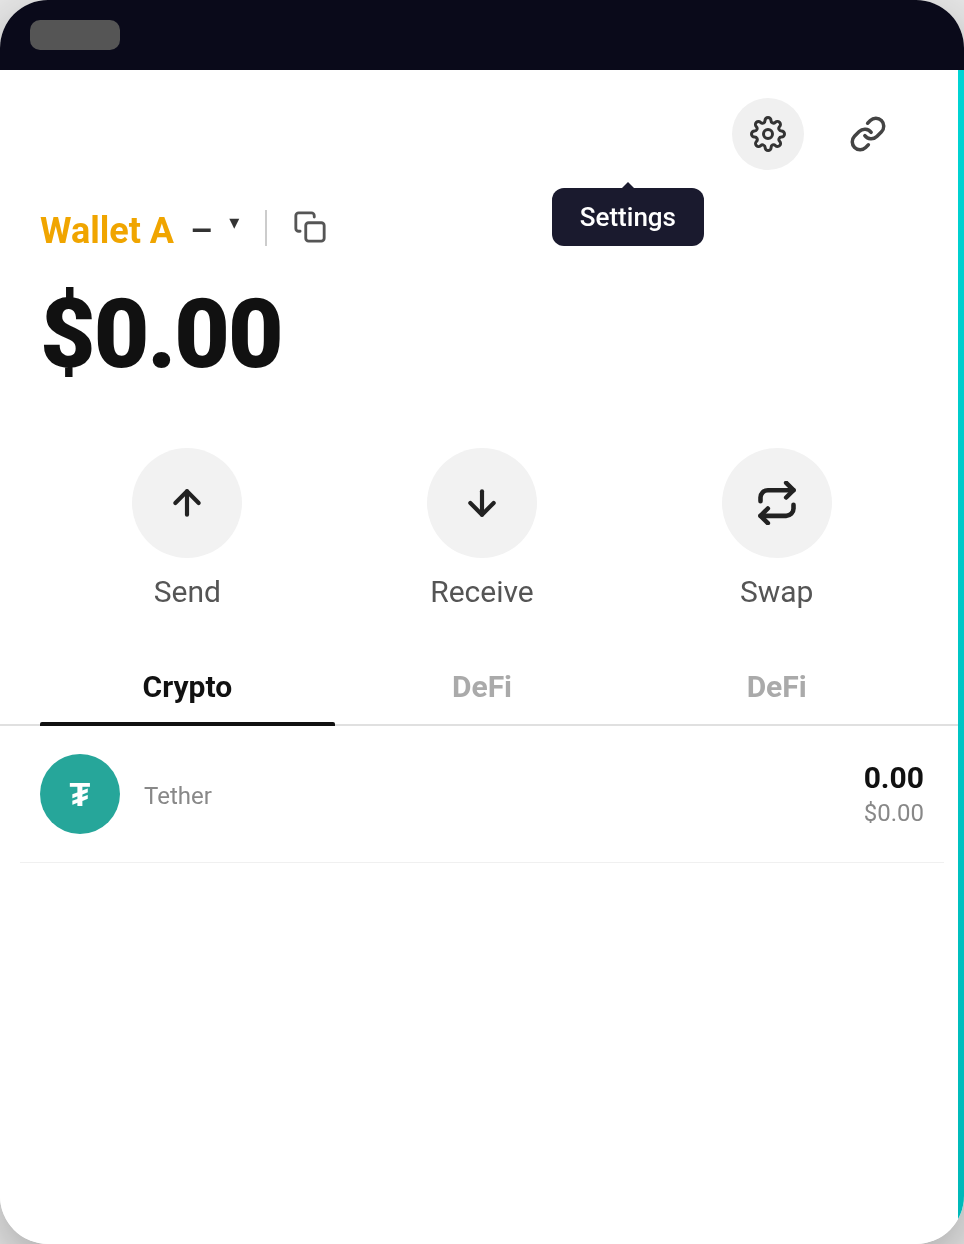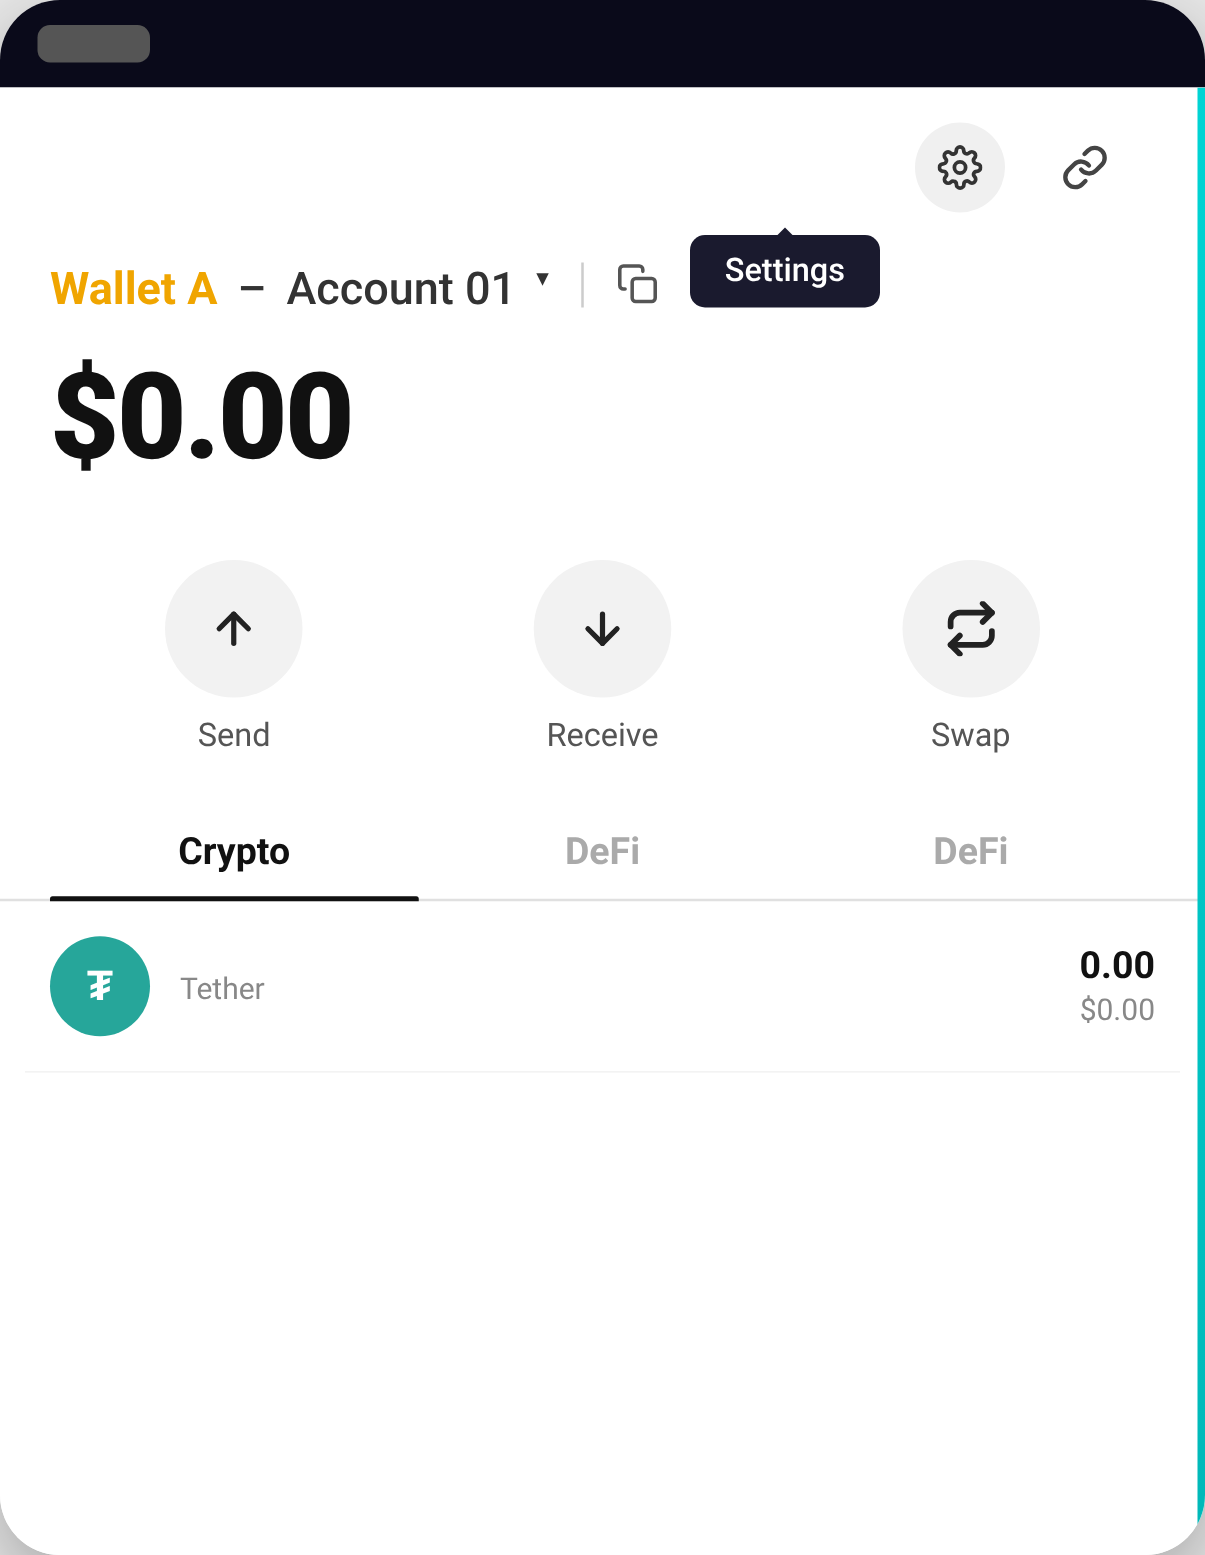--- a/index.html
+++ b/index.html
@@ -203,21 +203,21 @@
       position: absolute;
       top: 12px;
       right: 12px;
       width: 16px;
       height: 16px;
       background: #e53935;
       border-radius: 50%;
     }
 
     .action-label {
-      font-size: 26px;
+      font-size: 30px;
       color: #555;
       font-weight: 400;
     }
 
     .tabs-section {
       padding: 0 40px;
       border-bottom: 2px solid #e0e0e0;
       display: flex;
     }
 
@@ -338,21 +338,20 @@
           <path d="M10 13a5 5 0 0 0 7.54.54l3-3a5 5 0 0 0-7.07-7.07l-1.72 1.71"></path>
           <path d="M14 11a5 5 0 0 0-7.54-.54l-3 3a5 5 0 0 0 7.07 7.07l1.71-1.71"></path>
         </svg>
       </button>
     </div>
 
     <div class="wallet-section">
       <div class="wallet-title">
         <span class="wallet-name">Wallet A</span>
         <span class="wallet-dash">–</span>
-        <span class="wallet-account">Account 01</span>
         <span class="dropdown-arrow">▾</span>
         <div class="divider-v"></div>
         <span class="copy-icon">
           <svg width="34" height="34" viewBox="0 0 24 24" fill="none" stroke="#555" stroke-width="2" stroke-linecap="round" stroke-linejoin="round">
             <rect x="9" y="9" width="13" height="13" rx="2" ry="2"></rect>
             <path d="M5 15H4a2 2 0 0 1-2-2V4a2 2 0 0 1 2-2h9a2 2 0 0 1 2 2v1"></path>
           </svg>
         </span>
       </div>
     </div>

